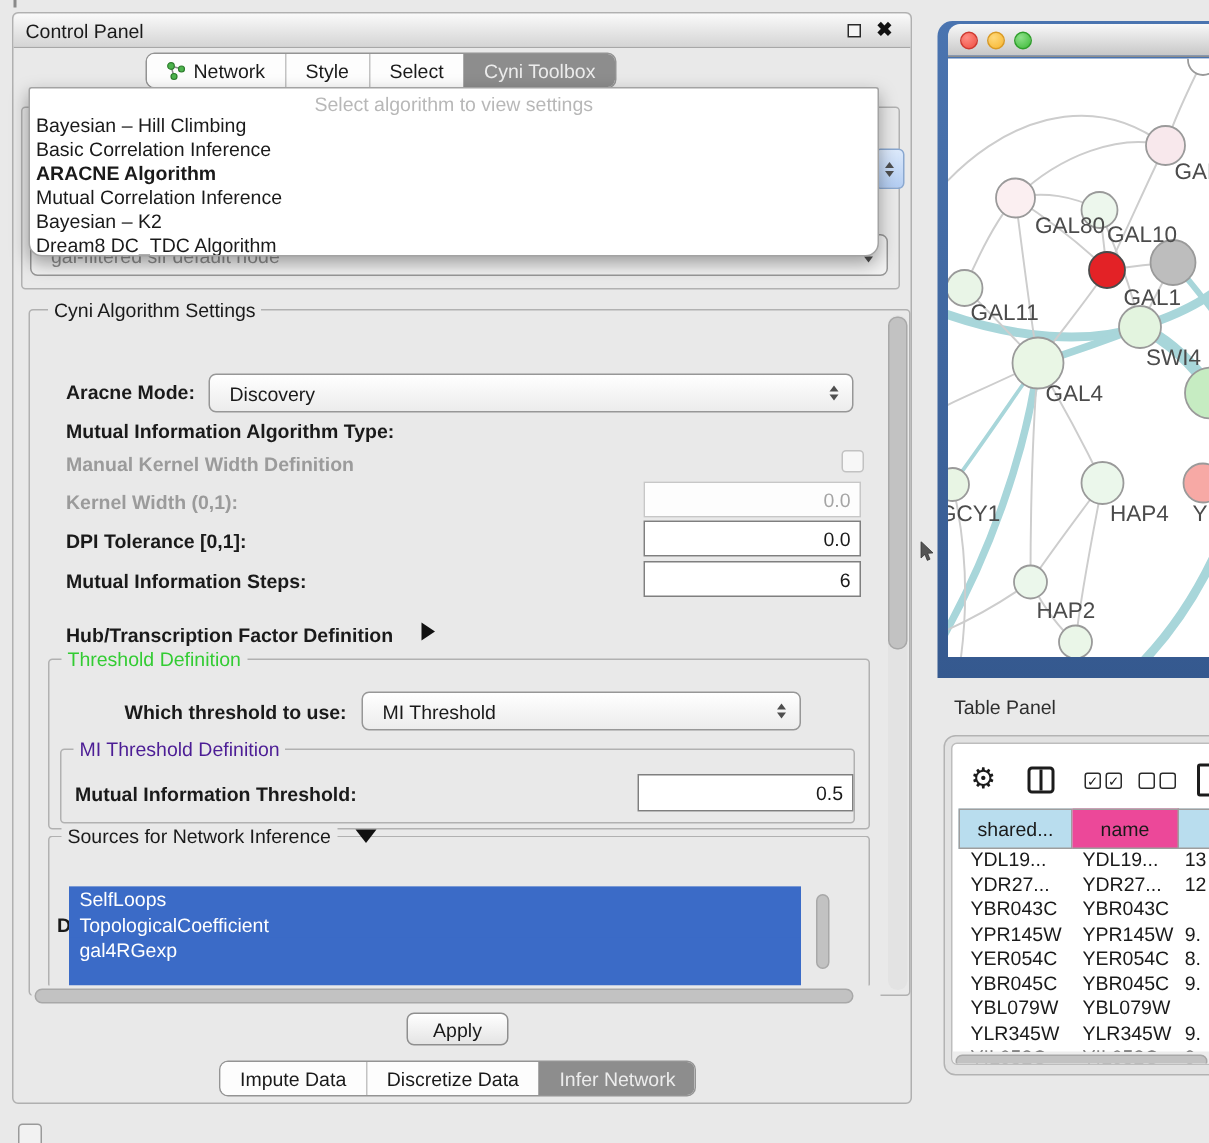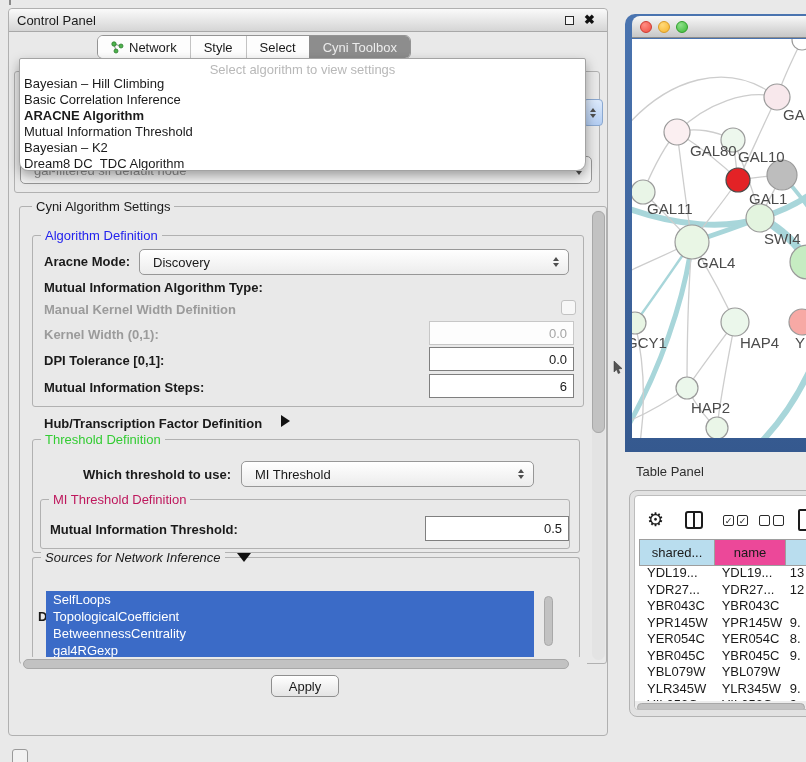--- a/index.html
+++ b/index.html
@@ -100,23 +100,20 @@
         </span>
     </div>
 
     <div class="abs groupbox" style="left:10px;top:197px;width:588px;height:458px;">
       <span class="grouptitle" style="left:12px;">Cyni Algorithm Settings</span>
     </div>
 
     <div class="abs" style="left:583px;top:201px;width:13px;height:450px;background:#e3e3e3;border-radius:7px;"></div>
     <div class="abs vthumb" style="left:583px;top:202px;width:13px;height:222px;"></div>
 
-    <div class="abs groupbox" style="left:23px;top:226px;width:552px;height:172px;">
-      <span class="grouptitle" style="left:8px;color:#2222ee;">Algorithm Definition</span>
-    </div>
     <span class="abs f13 bold" style="left:35px;top:245px;">Aracne Mode:</span>
     <div class="abs combo" style="left:130px;top:240px;width:430px;height:26px;">
       <span>Discovery</span>
       <span class="combo-arrows">
           <i class="up"></i>
           <i class="dn"></i>
         </span>
     </div>
     <span class="abs f13 bold" style="left:35px;top:271px;">Mutual Information Algorithm Type:</span>
     <span class="abs f13 bold dim" style="left:35px;top:293px;">Manual Kernel Width Definition</span>
@@ -142,54 +139,64 @@
     </div>
     <span class="abs f13 bold" style="left:74px;top:458px;">Which threshold to use:</span>
     <div class="abs combo" style="left:232px;top:452px;width:293px;height:26px;">
       <span>MI Threshold</span>
       <span class="combo-arrows">
           <i class="up"></i>
           <i class="dn"></i>
         </span>
     </div>
     <div class="abs groupbox" style="left:31px;top:490px;width:530px;height:50px;">
-      <span class="grouptitle" style="left:8px;color:#be185d;">MI Threshold Definition</span>
+      <span class="grouptitle" style="left:8px;color:#4c1d95;">MI Threshold Definition</span>
     </div>
     <span class="abs f13 bold" style="left:41px;top:513px;">Mutual Information Threshold:</span>
     <div class="abs field" style="left:416px;top:507px;width:144px;height:25px;">
       <span>0.5</span>
     </div>
 
     <div class="abs groupbox" style="left:23px;top:548px;width:548px;height:102px;border-bottom:none;">
-      <span class="grouptitle" style="left:8px;font-style:italic;">Sources for Network Inference</span>
+      <span class="grouptitle" style="left:8px;">Sources for Network Inference</span>
     </div>
     <span class="abs expander-tri" style="left:228px;top:544px;border-left:7px solid transparent;border-right:7px solid transparent;border-top:9px solid #111;"></span>
     <span class="abs f13 bold" style="left:29px;top:563px;margin-top:37px;">Data Attributes</span>
     <div class="abs" style="left:37px;top:582px;width:488px;height:66px;overflow:hidden;background:#3b6bc7;">
       <div class="attr">SelfLoops</div>
       <div class="attr">TopologicalCoefficient</div>
-      <div class="attr">BetweennessCentrality</div>
       <div class="attr">gal4RGexp</div>
     </div>
     <div class="abs vthumb" style="left:535px;top:587px;width:9px;height:50px;"></div>
 
     <div class="abs" style="left:12px;top:648px;width:566px;height:13px;background:#e9e9e9;"></div>
     <div class="abs hthumb" style="left:14px;top:650px;width:546px;height:10px;"></div>
 
     <div class="abs btn" style="left:262px;top:666px;width:68px;height:22px;">
       <span>Apply</span>
     </div>
 
+    <div class="abs tabbar" style="left:137px;top:698px;">
+      <div class="tab">
+          <span>Impute Data</span>
+        </div>
+      <div class="tab">
+          <span>Discretize Data</span>
+        </div>
+      <div class="tab sel">
+          <span>Infer Network</span>
+        </div>
+    </div>
 
     <div class="abs popup" style="left:10px;top:49px;width:567px;height:113px;z-index:30;">
       <div class="popup-hint">Select algorithm to view settings</div>
       <div class="popup-item">Bayesian – Hill Climbing</div>
       <div class="popup-item">Basic Correlation Inference</div>
       <div class="popup-item bold">ARACNE Algorithm</div>
-      <div class="popup-item">Mutual Information Threshold</div>
+      <div class="popup-item">Mutual Correlation Inference</div>
       <div class="popup-item">Bayesian – K2</div>
       <div class="popup-item">Dream8 DC_TDC Algorithm</div>
     </div>
   </div>
 
   <svg class="abs" style="left:613px;top:361px;" width="10" height="14" viewBox="0 0 10 14">
     <polygon points="1,0 1,11 3.6,8.6 5.2,12.6 7,11.8 5.4,7.9 9,7.6" fill="#555" stroke="#333" stroke-width="0.5"></polygon>
   </svg>
 
   <div class="abs" style="left:625px;top:14px;width:181px;height:438px;background:linear-gradient(180deg,#4a74b0,#35598f);border-top-left-radius:10px;">

